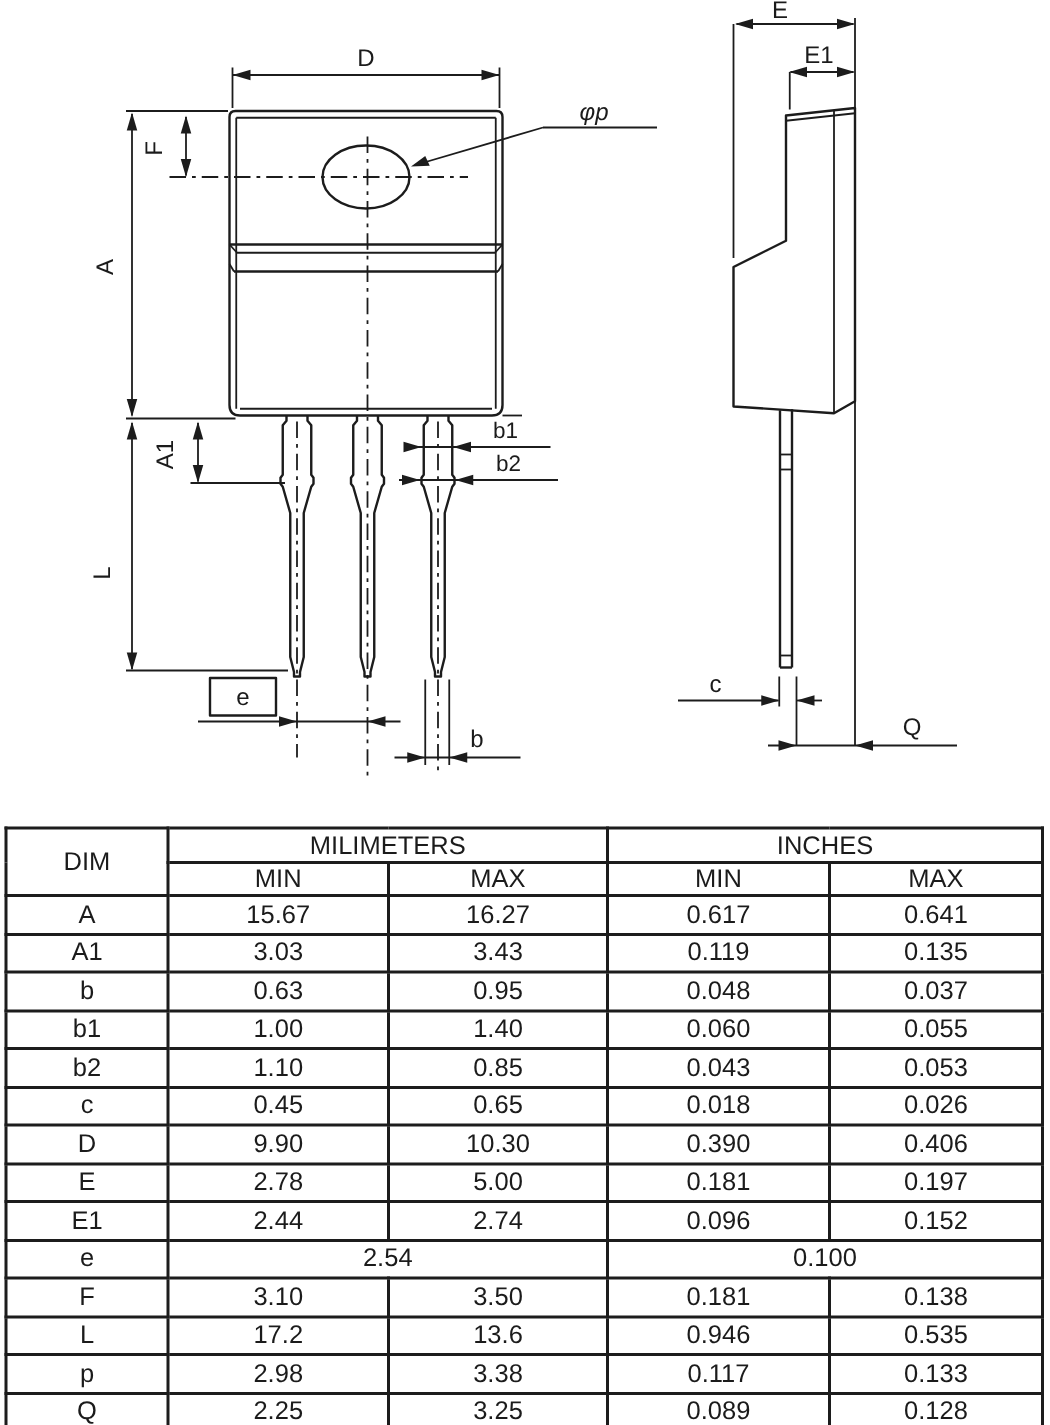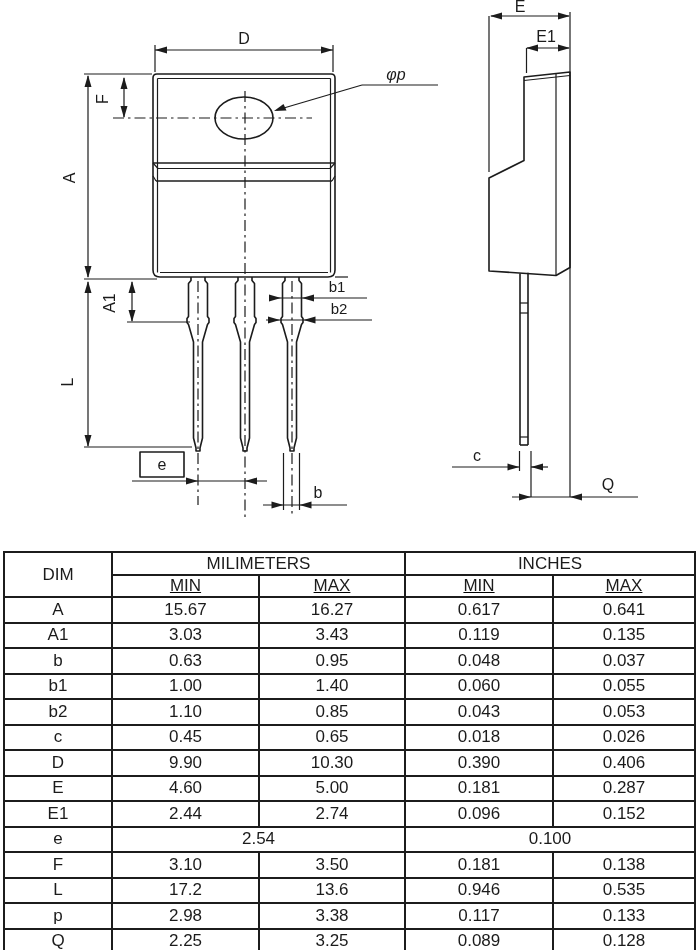--- a/index.html
+++ b/index.html
@@ -9,21 +9,21 @@
   .ln{fill:none;stroke:#1c1c1c;stroke-width:1.6;stroke-linejoin:round;stroke-linecap:butt;}
   .thin{fill:none;stroke:#1c1c1c;stroke-width:1.2;}
   .cl{fill:none;stroke:#1c1c1c;stroke-width:1.2;stroke-dasharray:11 4 2.5 4;}
   .ah{fill:#1c1c1c;stroke:none;}
   .lbl{font-family:"Liberation Sans",sans-serif;font-size:16px;fill:#1b1b1b;}
   .lbl-s{font-family:"Liberation Sans",sans-serif;font-size:15px;fill:#1b1b1b;}
   .dim-table{position:absolute;left:3px;top:551px;width:692px;border-collapse:collapse;table-layout:fixed;}
   .dim-table th,.dim-table td{border:2px solid #1c1c1c;text-align:center;vertical-align:middle;
     padding:0;font-weight:normal;font-size:17px;color:#1b1b1b;background:#ffffff;}
   .hdr1{height:23px;}
-  .hdr2{height:19px;text-decoration:underline;}
+  .hdr2{height:19px;}
   .dim-table tbody td{height:23.5px;}
   .note{position:absolute;left:72px;top:943px;font-size:17.5px;color:#404040;margin-top:40px;}
 </style>
 </head>
 <body>
 
 <div class="page">
 
   <svg class="drawing" width="700" height="551" viewBox="0 0 700 551">
 
@@ -248,24 +248,24 @@
       </tr>
       <tr>
         <td>D</td>
         <td>9.90</td>
         <td>10.30</td>
         <td>0.390</td>
         <td>0.406</td>
       </tr>
       <tr>
         <td>E</td>
-        <td>4.60</td>
+        <td>2.78</td>
         <td>5.00</td>
         <td>0.181</td>
-        <td>0.287</td>
+        <td>0.197</td>
       </tr>
       <tr>
         <td>E1</td>
         <td>2.44</td>
         <td>2.74</td>
         <td>0.096</td>
         <td>0.152</td>
       </tr>
       <tr>
         <td>e</td>

